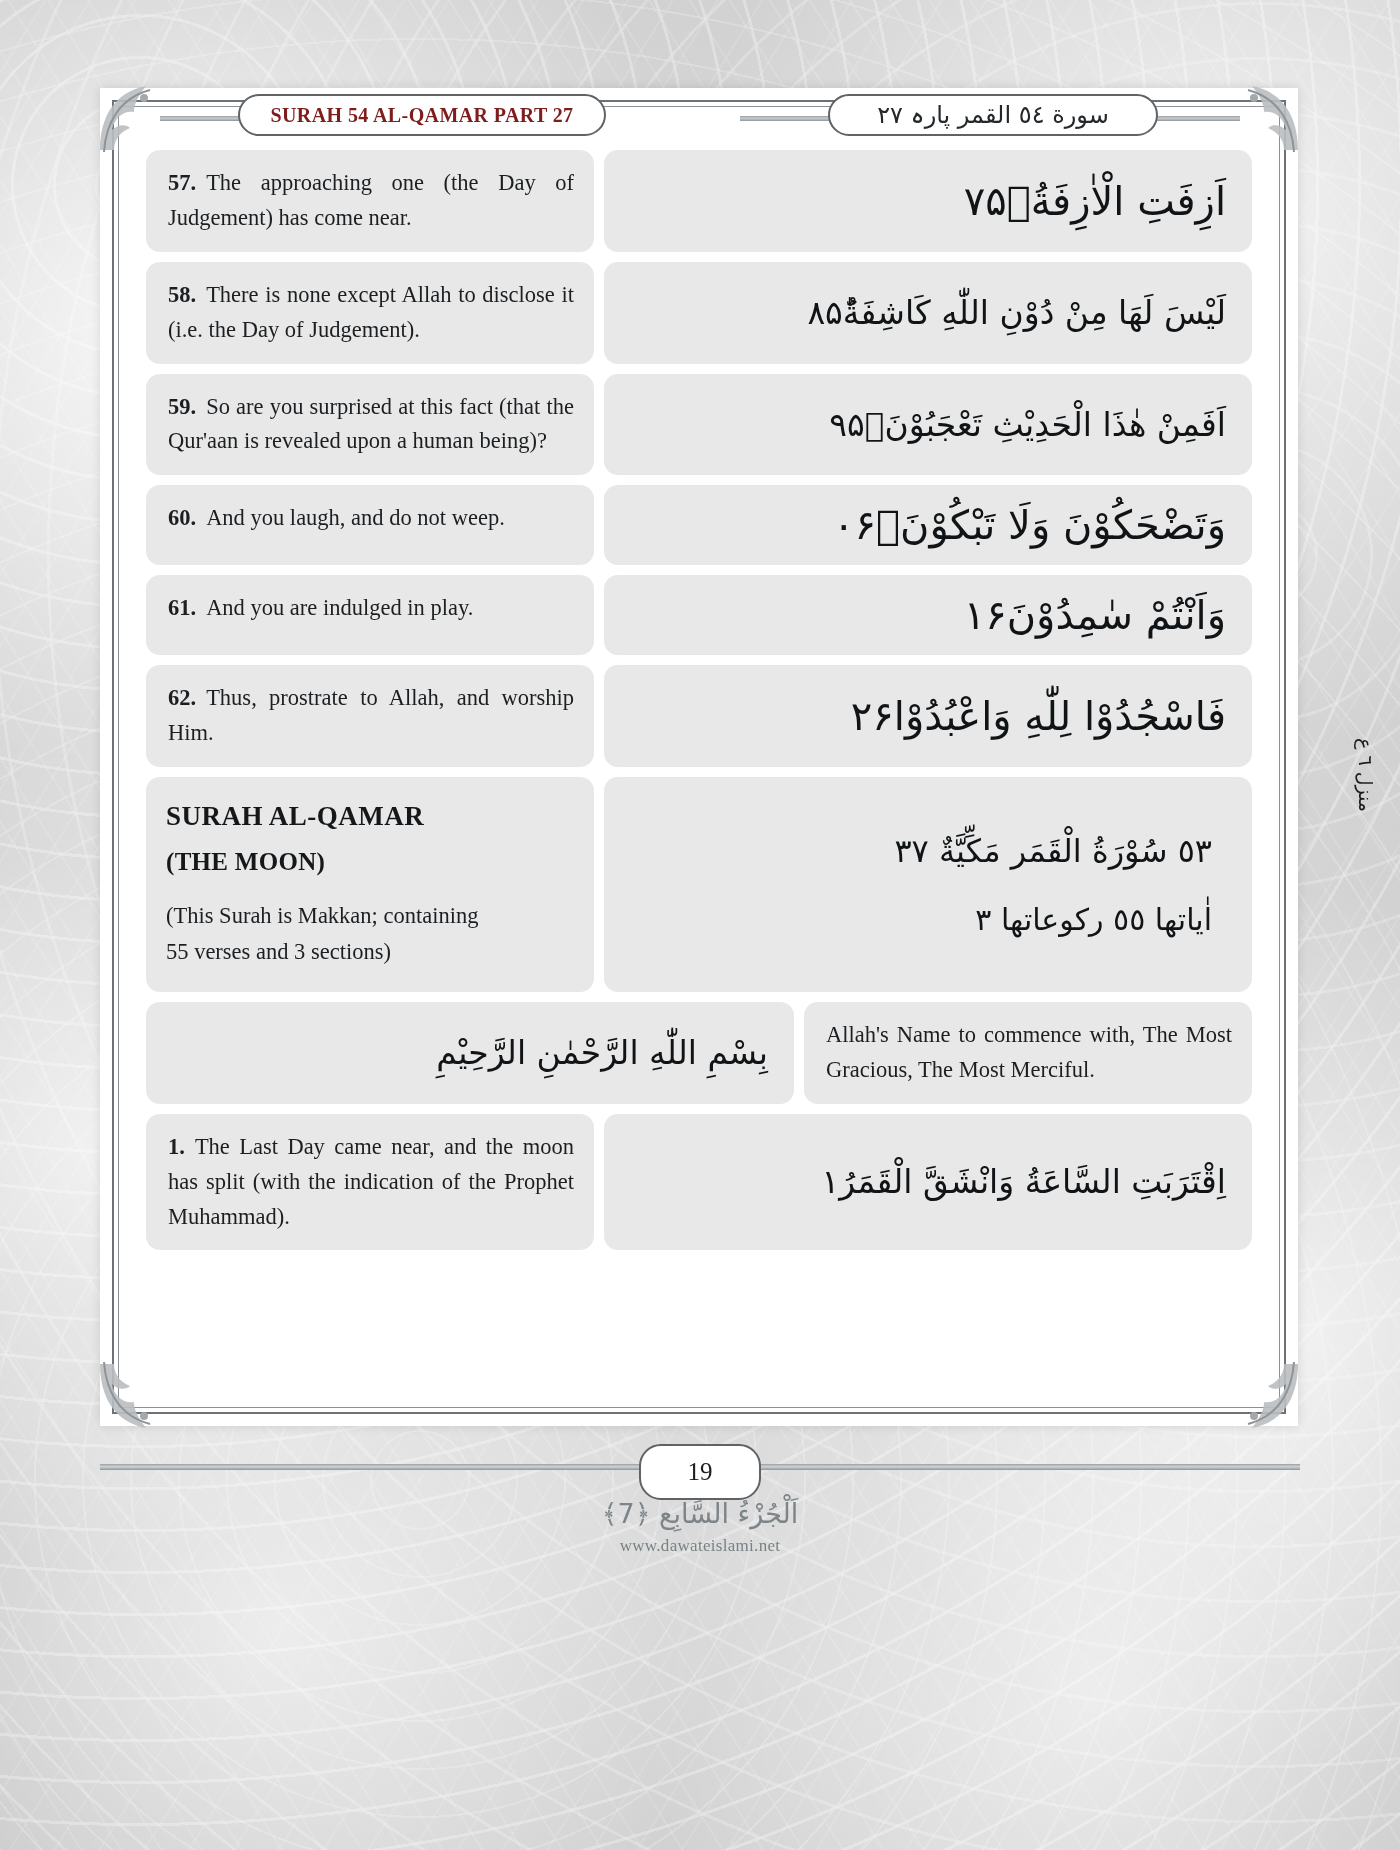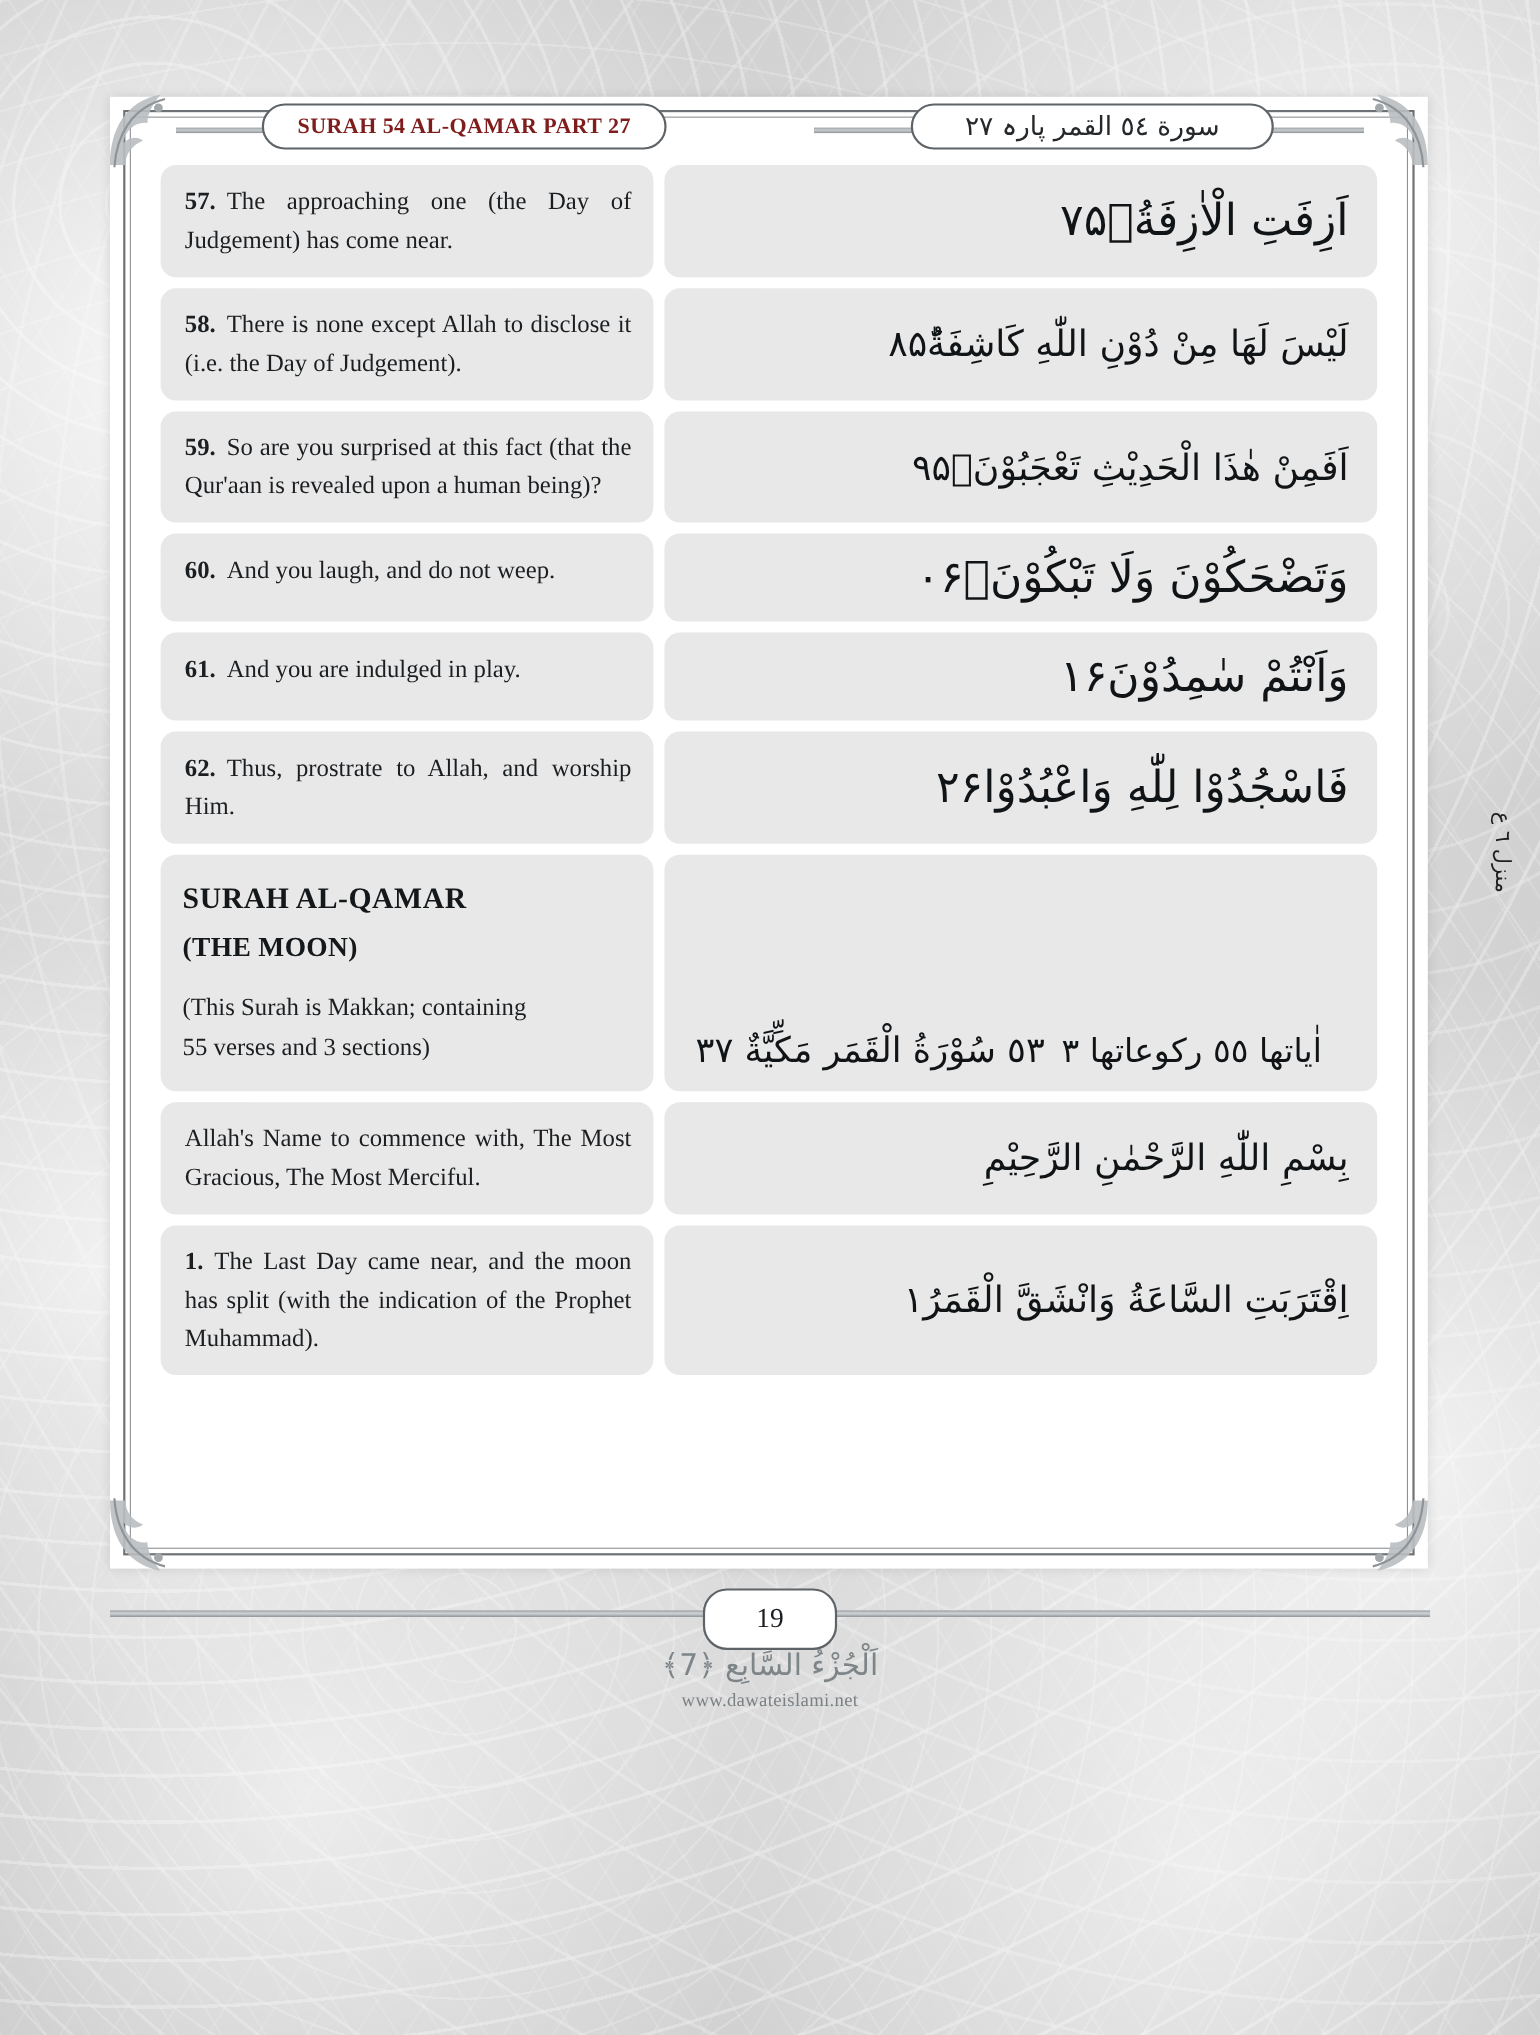--- a/index.html
+++ b/index.html
@@ -218,21 +218,21 @@
     margin: 0 0 22px 0;
   }
   .surah-note {
     font-family: "Liberation Serif", serif;
     font-size: 22.5px;
     line-height: 1.6;
     color: #1c1f22;
     margin: 0;
   }
   .cell.surah-ar {
-    flex-direction: row;
+    flex-direction: column;
     justify-content: center;
     align-items: flex-end;
     padding-right: 40px;
     gap: 15px;
   }
   .surah-ar-line {
     font-family: "DejaVu Sans", sans-serif;
     direction: rtl;
     color: #111416;
     font-size: 32px;
@@ -448,25 +448,25 @@
           <p class="surah-note">(This Surah is Makkan; containing</p>
           <p class="surah-note">55 verses and 3 sections)</p>
         </div>
         <div class="cell ar surah-ar">
           <div class="surah-ar-line">٥٣ سُوْرَةُ الْقَمَر مَكِّيَّةٌ ٣٧</div>
           <div class="surah-ar-line two">اٰياتها ٥٥     ركوعاتها ٣</div>
         </div>
       </div>
 
       <div class="row">
+        <div class="cell ar">
+          <p class="arabic small">بِسْمِ اللّٰهِ الرَّحْمٰنِ الرَّحِيْمِ</p>
+        </div>
         <div class="cell en">
           <p class="verse-text">Allah's Name to commence with, The Most Gracious, The Most Merciful.</p>
-        </div>
-        <div class="cell ar">
-          <p class="arabic small">بِسْمِ اللّٰهِ الرَّحْمٰنِ الرَّحِيْمِ</p>
         </div>
       </div>
 
       <div class="row">
         <div class="cell en">
           <p class="verse-text">
             <span class="verse-num">1.</span><span>The Last Day came near, and the moon has split (with the indication of the Prophet Muhammad).</span>
           </p>
         </div>
         <div class="cell ar">

